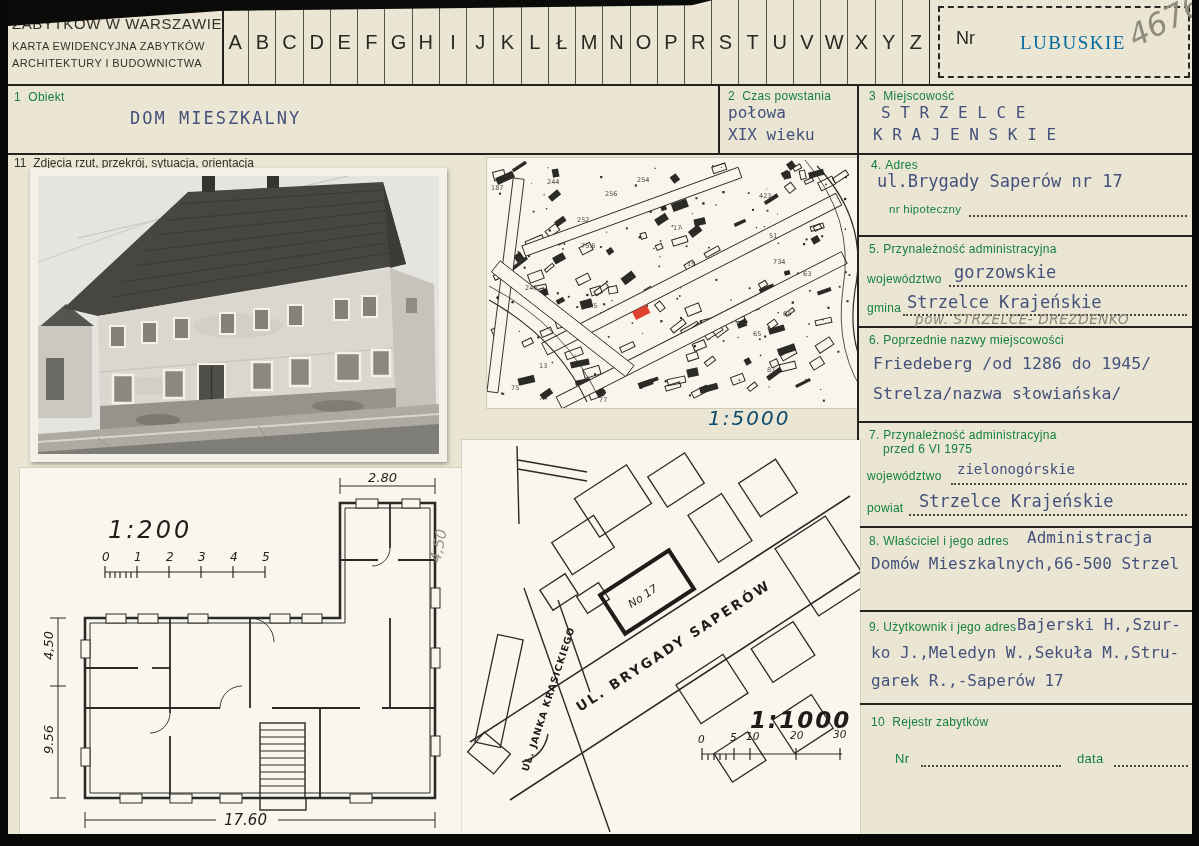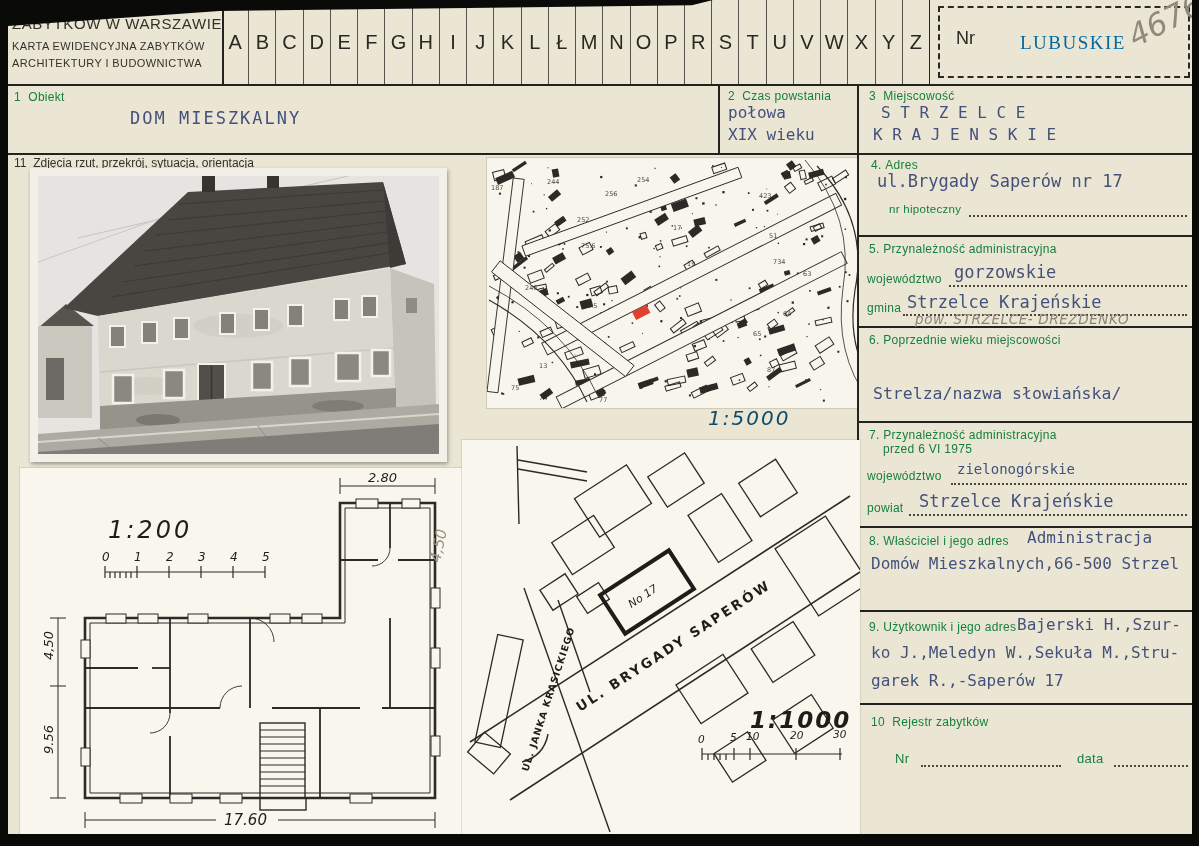--- a/index.html
+++ b/index.html
@@ -136,21 +136,22 @@
       <div class="typed abs" style="left:95px;top:25px;font-size:17px;">gorzowskie</div>
       <div class="dotline" style="left:90px;top:48px;width:238px;"></div>
       <div class="sec-label abs" style="left:8px;top:64px;">gmina</div>
       <div class="typed abs" style="left:48px;top:55px;font-size:17px;">Strzelce Krajeńskie</div>
       <div class="dotline" style="left:44px;top:77px;width:284px;"></div>
       <div class="pencil abs" style="left:56px;top:74px;font-size:13.5px;letter-spacing:.6px;">pow. STRZELCE- DREZDENKO</div>
     </div>
 
     <div class="rsec" style="top:175px;height:93px;">
       <div class="sec-label abs" style="left:10px;top:5px;">
-        <span>6.</span>&nbsp;<span>Poprzednie wieku miejscowości</span></div>
+        <span>6.</span>&nbsp;<span>Poprzednie nazwy miejscowości</span></div>
+      <div class="typed abs" style="left:14px;top:26px;font-size:16.5px;">Friedeberg /od 1286 do 1945/</div>
       <div class="typed abs" style="left:14px;top:56px;font-size:16.5px;">Strelza/nazwa słowiańska/</div>
     </div>
 
     <div class="rsec" style="top:270px;height:103px;">
       <div class="sec-label abs" style="left:10px;top:5px;">
         <span>7.</span>&nbsp;<span>Przynależność administracyjna</span></div>
       <div class="sec-label abs" style="left:24px;top:19px;">przed 6 VI 1975</div>
       <div class="sec-label abs" style="left:8px;top:46px;">województwo</div>
       <div class="typed abs" style="left:98px;top:38px;font-size:14px;">zielonogórskie</div>
       <div class="dotline" style="left:92px;top:60px;width:236px;"></div>

